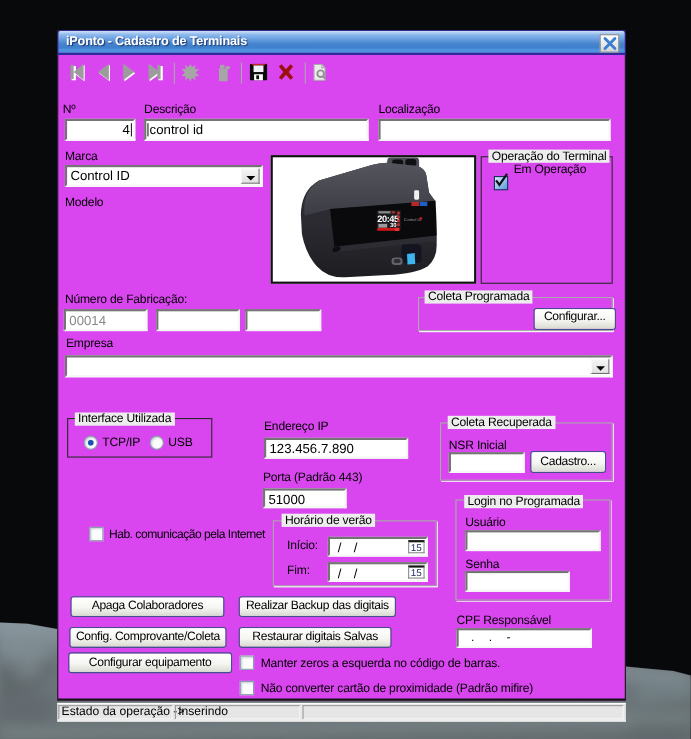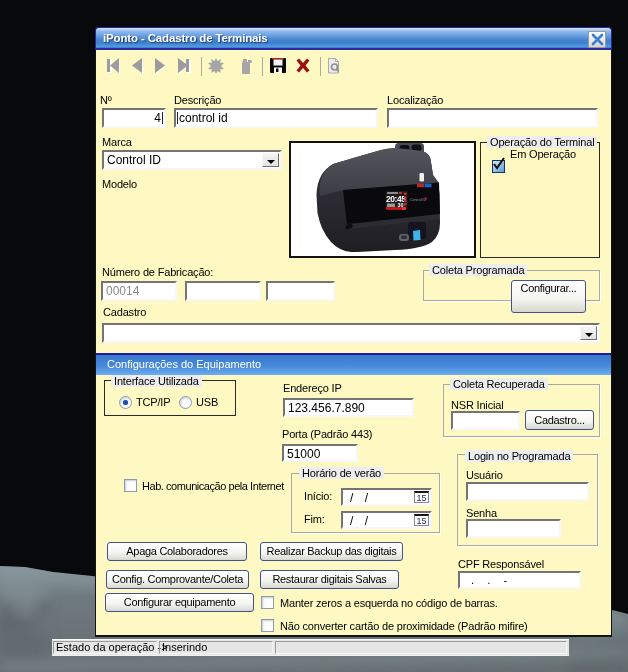--- a/index.html
+++ b/index.html
@@ -1,19 +1,19 @@
 <!DOCTYPE html>
 <html><head>
 <meta charset="utf-8">
 <style>
 * { margin:0; padding:0; box-sizing:border-box; }
 html,body { width:628px; height:672px; overflow:hidden; }
 body { background:#07090b; font-family:"Liberation Sans", sans-serif; position:relative; }
 #moon { position:absolute; left:0; top:0; z-index:0; }
-#win { position:absolute; left:52px; top:27px; width:517px; height:610px; background:#fef9c3; border:1px solid #141414; border-bottom-width:2px; z-index:2;margin-left:43px; }
+#win { position:absolute; left:52px; top:27px; width:517px; height:610px; background:#d946ef; border:1px solid #141414; border-bottom-width:2px; z-index:2; }
 #titlebar { position:absolute; left:-1px; top:-1px; width:517px; height:23px;
   background:linear-gradient(180deg,#d3e4f8 0%,#8cb8ec 18%,#5d96da 45%,#4583cd 60%,#4080cc 75%,#509ae4 92%,#3c78c0 100%);
   border:1px solid #26269a; border-bottom:2px solid #2c2c9e; border-radius:4px 4px 0 0; }
 #titlebar .txt { position:absolute; left:7px; top:4px; color:#fff; font-size:11.5px; letter-spacing:-0.15px; font-weight:bold; text-shadow:1px 1px 1px rgba(20,40,90,.8); }
 #closebtn { position:absolute; left:492px; top:3px; width:18px; height:17px;
   background:linear-gradient(180deg,#fdfdfd,#e8e8e8 60%,#d2d2d2); border:1px solid #9a9a9a; border-radius:1px; }
 #closebtn svg { position:absolute; left:2px; top:1px; }
 #toolbar { position:absolute; left:0; top:22px; width:515px; height:39px; }
 .tsep { position:absolute; top:7px; width:1px; height:19px; background:#a9a9a9; }
 .ticon { position:absolute; top:8px; width:16px; height:16px; }
@@ -218,31 +218,27 @@
 
   <div class="lbl" style="left:6px; top:238px">Número de Fabricação:</div>
   <div class="tb" style="left:5px; top:253px; width:76px; height:20px">
       <div class="v" style="color:#8a8a8a">00014</div>
     </div>
   <div class="tb" style="left:89px; top:253px; width:76px; height:20px"></div>
   <div class="tb" style="left:170px; top:253px; width:69px; height:20px"></div>
 
   <div class="gb-etch" style="left:327px; top:242px; width:177px; height:31px"></div>
   <div class="gblabel" style="left:333px; top:236px">Coleta Programada</div>
-  <div class="xpbtn" style="left:415px; top:252px; width:75px; height:33px; line-height:15px">Configurar...</div>
-
-  <div class="lbl" style="left:7px; top:278px">Cadastro</div>
+  <div class="xpbtn" style="left:432px; top:252px; width:75px; height:20px; line-height:15px">Configurar...</div>
+
+  <div class="lbl" style="left:7px; top:278px">Empresa</div>
   <div class="combo" style="left:6px; top:295px; width:498px; height:20px">
       <div class="btn"></div>
     </div>
 
-  <div style="position:absolute; left:0; top:325px; width:515px; height:22px; border-top:2px solid #1c1c96;
-    background:linear-gradient(180deg,#3976cc 0%,#478ada 55%,#6cacee 100%);">
-    <div style="position:absolute; left:11px; top:3px; color:#fff; font-size:11px">Configurações do Equipamento</div>
-  </div>
 
   <div class="gb-dark" style="left:8px; top:352px; width:132px; height:36px"></div>
   <div class="gblabel" style="left:15px; top:347px">Interface Utilizada</div>
   <div class="radio" style="left:23px; top:368px; width:13px; height:13px"></div>
   <div style="position:absolute; left:27px; top:372px; width:5px; height:5px; border-radius:50%; background:#1a4fae; box-shadow:0 0 1px #6aa0e0; z-index:3"></div>
   <div class="lbl" style="left:40px; top:368px">TCP/IP</div>
   <div class="radio" style="left:83px; top:368px; width:13px; height:13px"></div>
   <div class="lbl" style="left:100px; top:368px">USB</div>
 
   <div class="lbl" style="left:187px; top:354px">Endereço IP</div>

